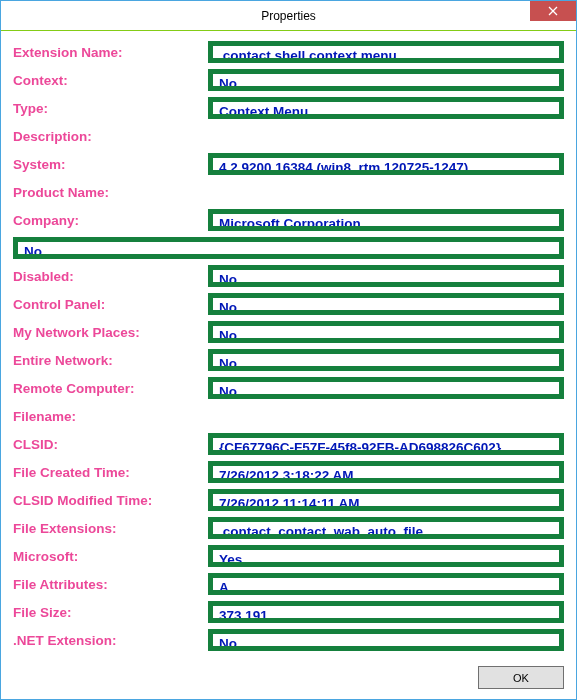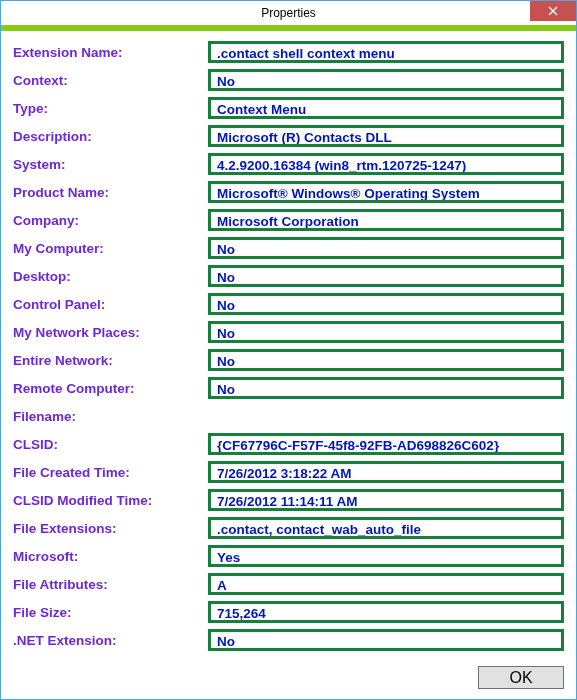--- a/index.html
+++ b/index.html
@@ -18,21 +18,21 @@
     height: 700px;
     border: 1px solid #4aa6e0;
     background: #fff;
     display: flex;
     flex-direction: column;
     position: relative;
   }
   .titlebar {
     height: 30px;
     background: #fff;
-    border-bottom: 6px solid #84cc16;
+    border-bottom: 1px solid #84cc16;
     display: flex;
     align-items: center;
     justify-content: center;
     position: relative;
   }
   .titlebar-text {
     color: #000;
     font-size: 12px;
   }
   .close-btn {
@@ -55,50 +55,50 @@
     overflow: hidden;
   }
   .row {
     display: flex;
     align-items: center;
     margin-bottom: 6px;
     height: 22px;
   }
   .label {
     width: 195px;
-    color: #6d28d9;
+    color: #ec4899;
     font-weight: bold;
     font-size: 13.5px;
     padding-right: 6px;
     white-space: nowrap;
   }
   .value-box {
     flex: 1;
     height: 22px;
-    border: 3px solid #15803d;
+    border: 5px solid #15803d;
     background: #fff;
     color: #0017b7;
     font-weight: bold;
     font-size: 13.5px;
     padding: 2px 6px;
     line-height: 16px;
     white-space: nowrap;
     overflow: hidden;
   }
   .footer {
     display: flex;
     justify-content: flex-end;
     padding: 6px 12px 10px 12px;
   }
   .ok-btn {
     width: 86px;
     height: 23px;
     border: 1px solid #707070;
     background: #e1e1e1;
-    font-size: 16px;
+    font-size: 11px;
     cursor: pointer;
     display: flex;
     align-items: center;
     justify-content: center;
   }
 </style>
 </head>
 <body>
 
 <div class="window">
@@ -122,40 +122,37 @@
       <div class="row">
         <div class="label">Context:</div>
         <div class="value-box">No</div>
       </div>
       <div class="row">
         <div class="label">Type:</div>
         <div class="value-box">Context Menu</div>
       </div>
       <div class="row">
         <div class="label">Description:</div>
-        <div class="value-box">Microsoft (R) Contacts DLL</div>
       </div>
       <div class="row">
         <div class="label">System:</div>
         <div class="value-box">4.2.9200.16384 (win8_rtm.120725-1247)</div>
       </div>
       <div class="row">
         <div class="label">Product Name:</div>
-        <div class="value-box">Microsoft® Windows® Operating System</div>
       </div>
       <div class="row">
         <div class="label">Company:</div>
         <div class="value-box">Microsoft Corporation</div>
       </div>
       <div class="row">
-        <div class="label">My Computer:</div>
-        <div class="value-box">No</div>
-      </div>
-      <div class="row">
-        <div class="label">Desktop:</div>
+        <div class="value-box">No</div>
+      </div>
+      <div class="row">
+        <div class="label">Disabled:</div>
         <div class="value-box">No</div>
       </div>
       <div class="row">
         <div class="label">Control Panel:</div>
         <div class="value-box">No</div>
       </div>
       <div class="row">
         <div class="label">My Network Places:</div>
         <div class="value-box">No</div>
       </div>
@@ -189,21 +186,21 @@
       <div class="row">
         <div class="label">Microsoft:</div>
         <div class="value-box">Yes</div>
       </div>
       <div class="row">
         <div class="label">File Attributes:</div>
         <div class="value-box">A</div>
       </div>
       <div class="row">
         <div class="label">File Size:</div>
-        <div class="value-box">715,264</div>
+        <div class="value-box">373,191</div>
       </div>
       <div class="row">
         <div class="label">.NET Extension:</div>
         <div class="value-box">No</div>
       </div>
     </div>
 
   <div class="footer">
     <div class="ok-btn">
       <span>OK</span>

